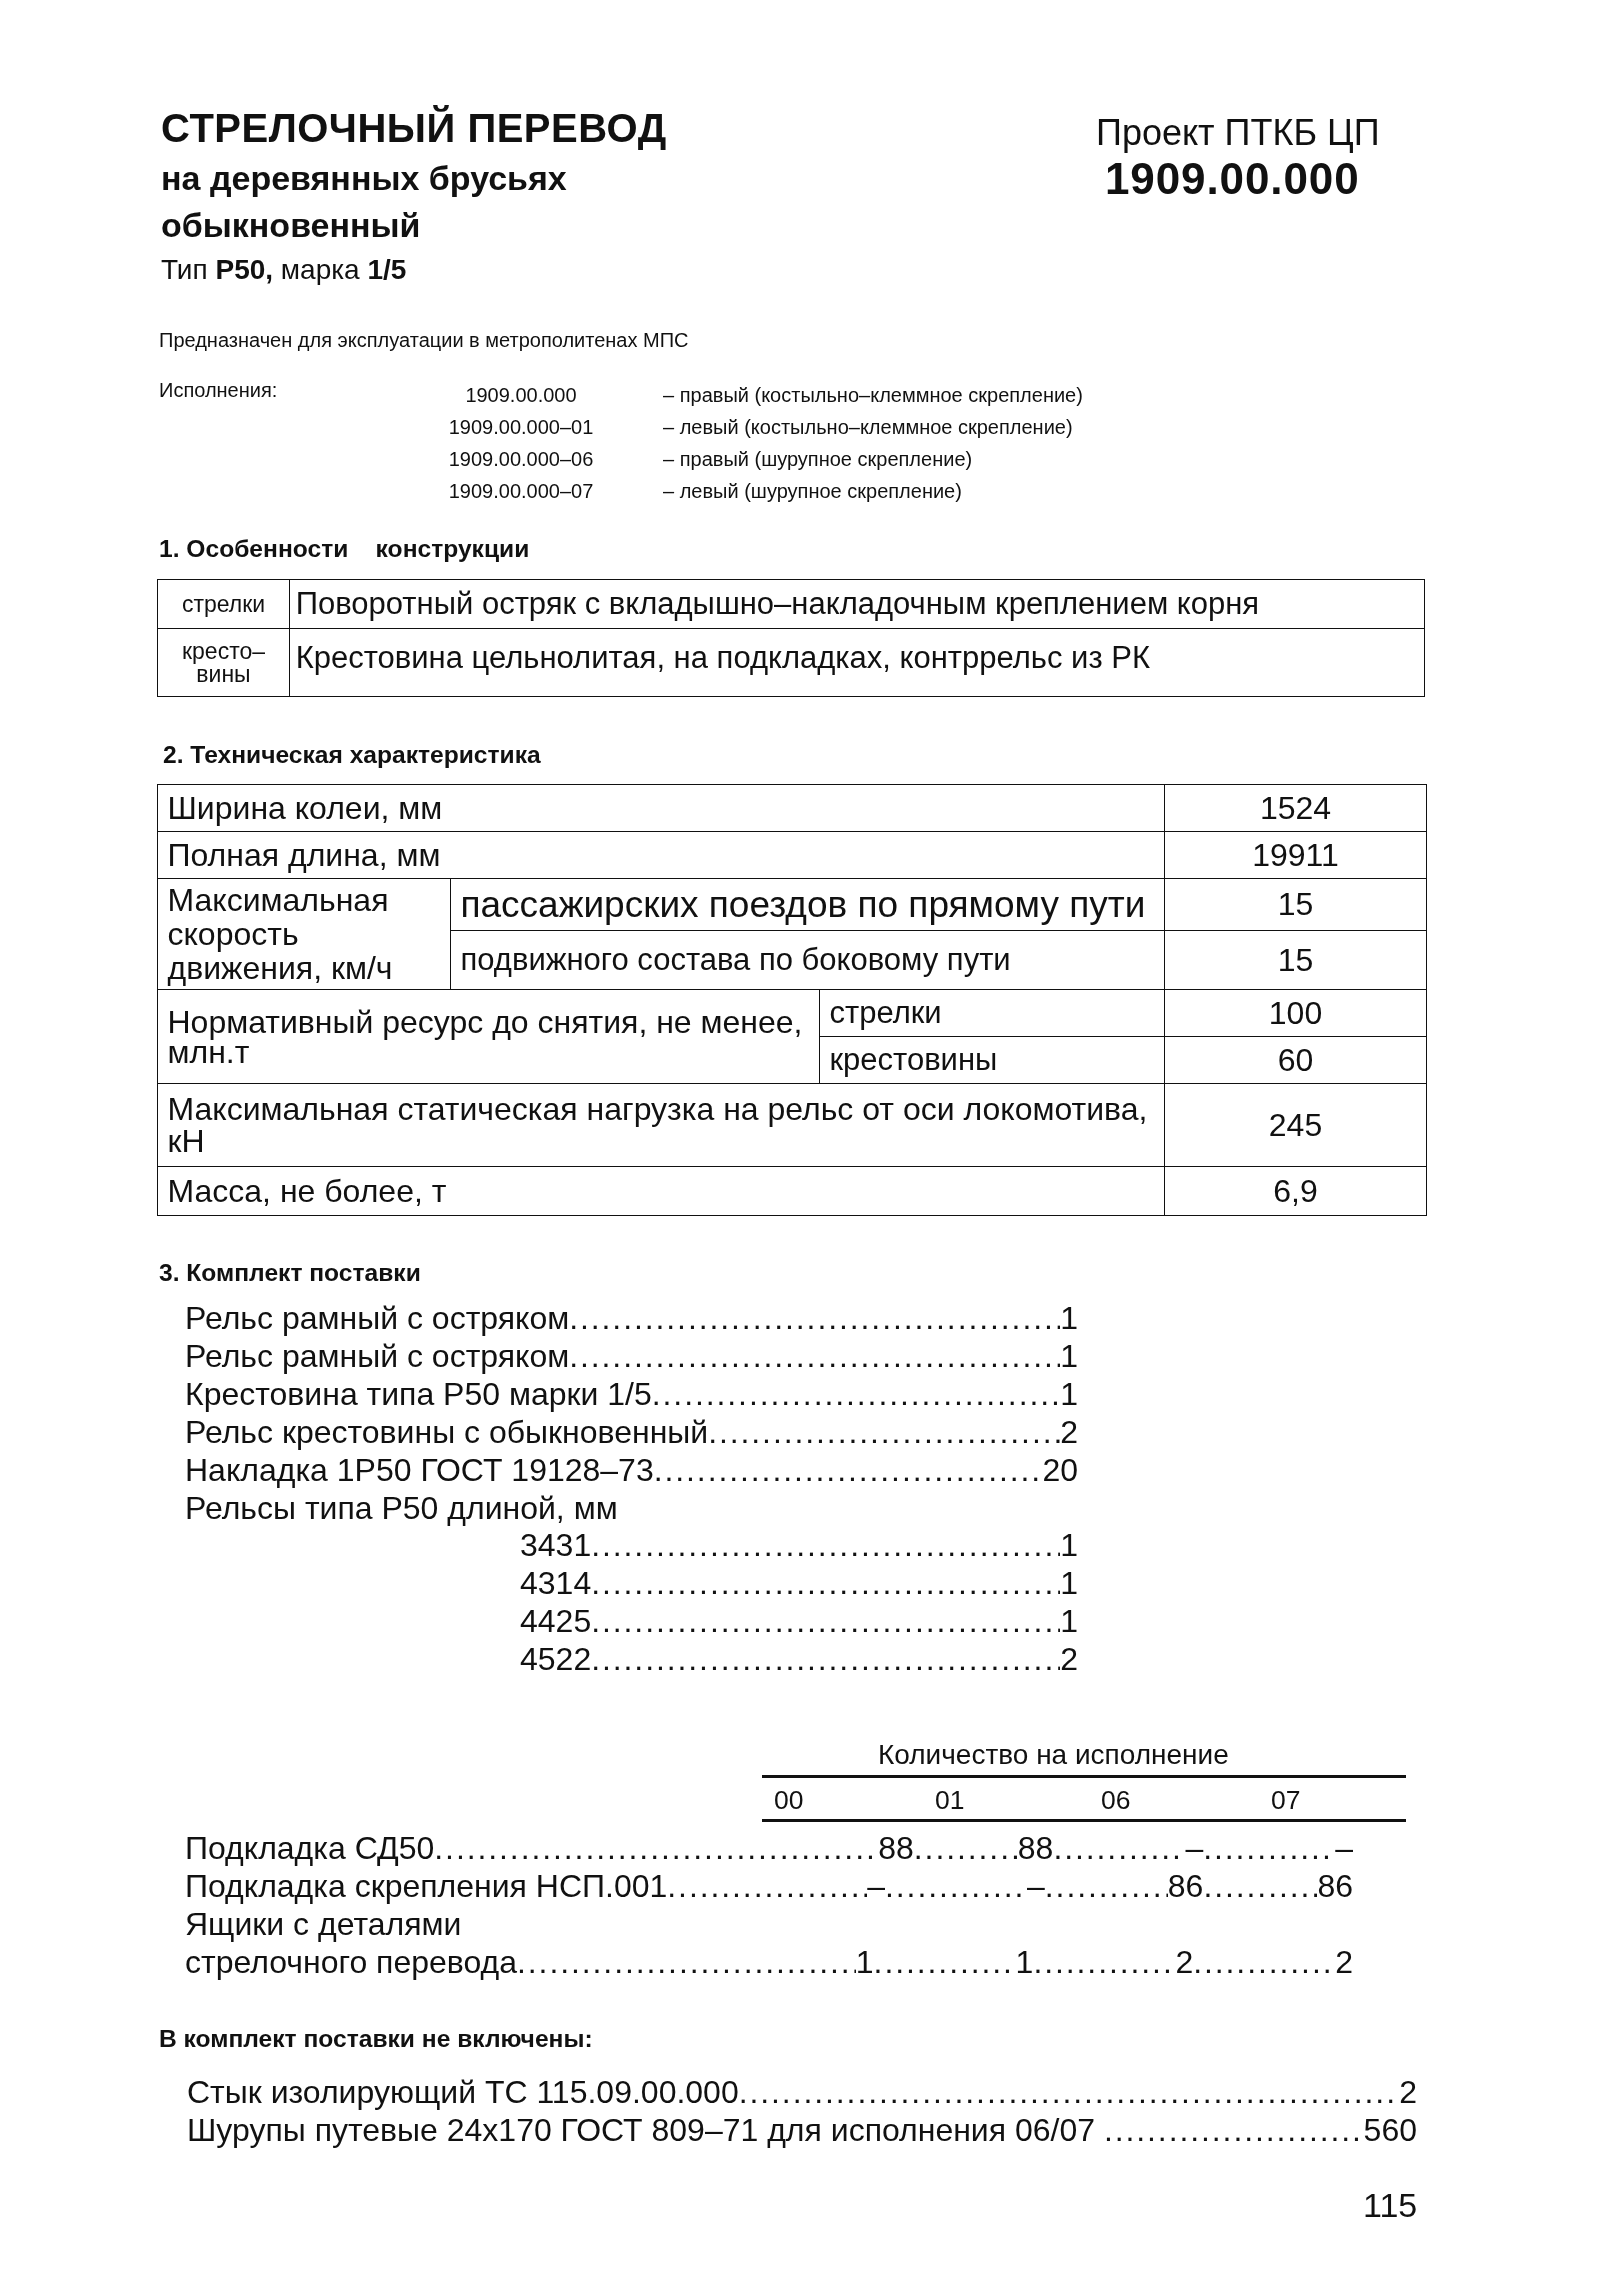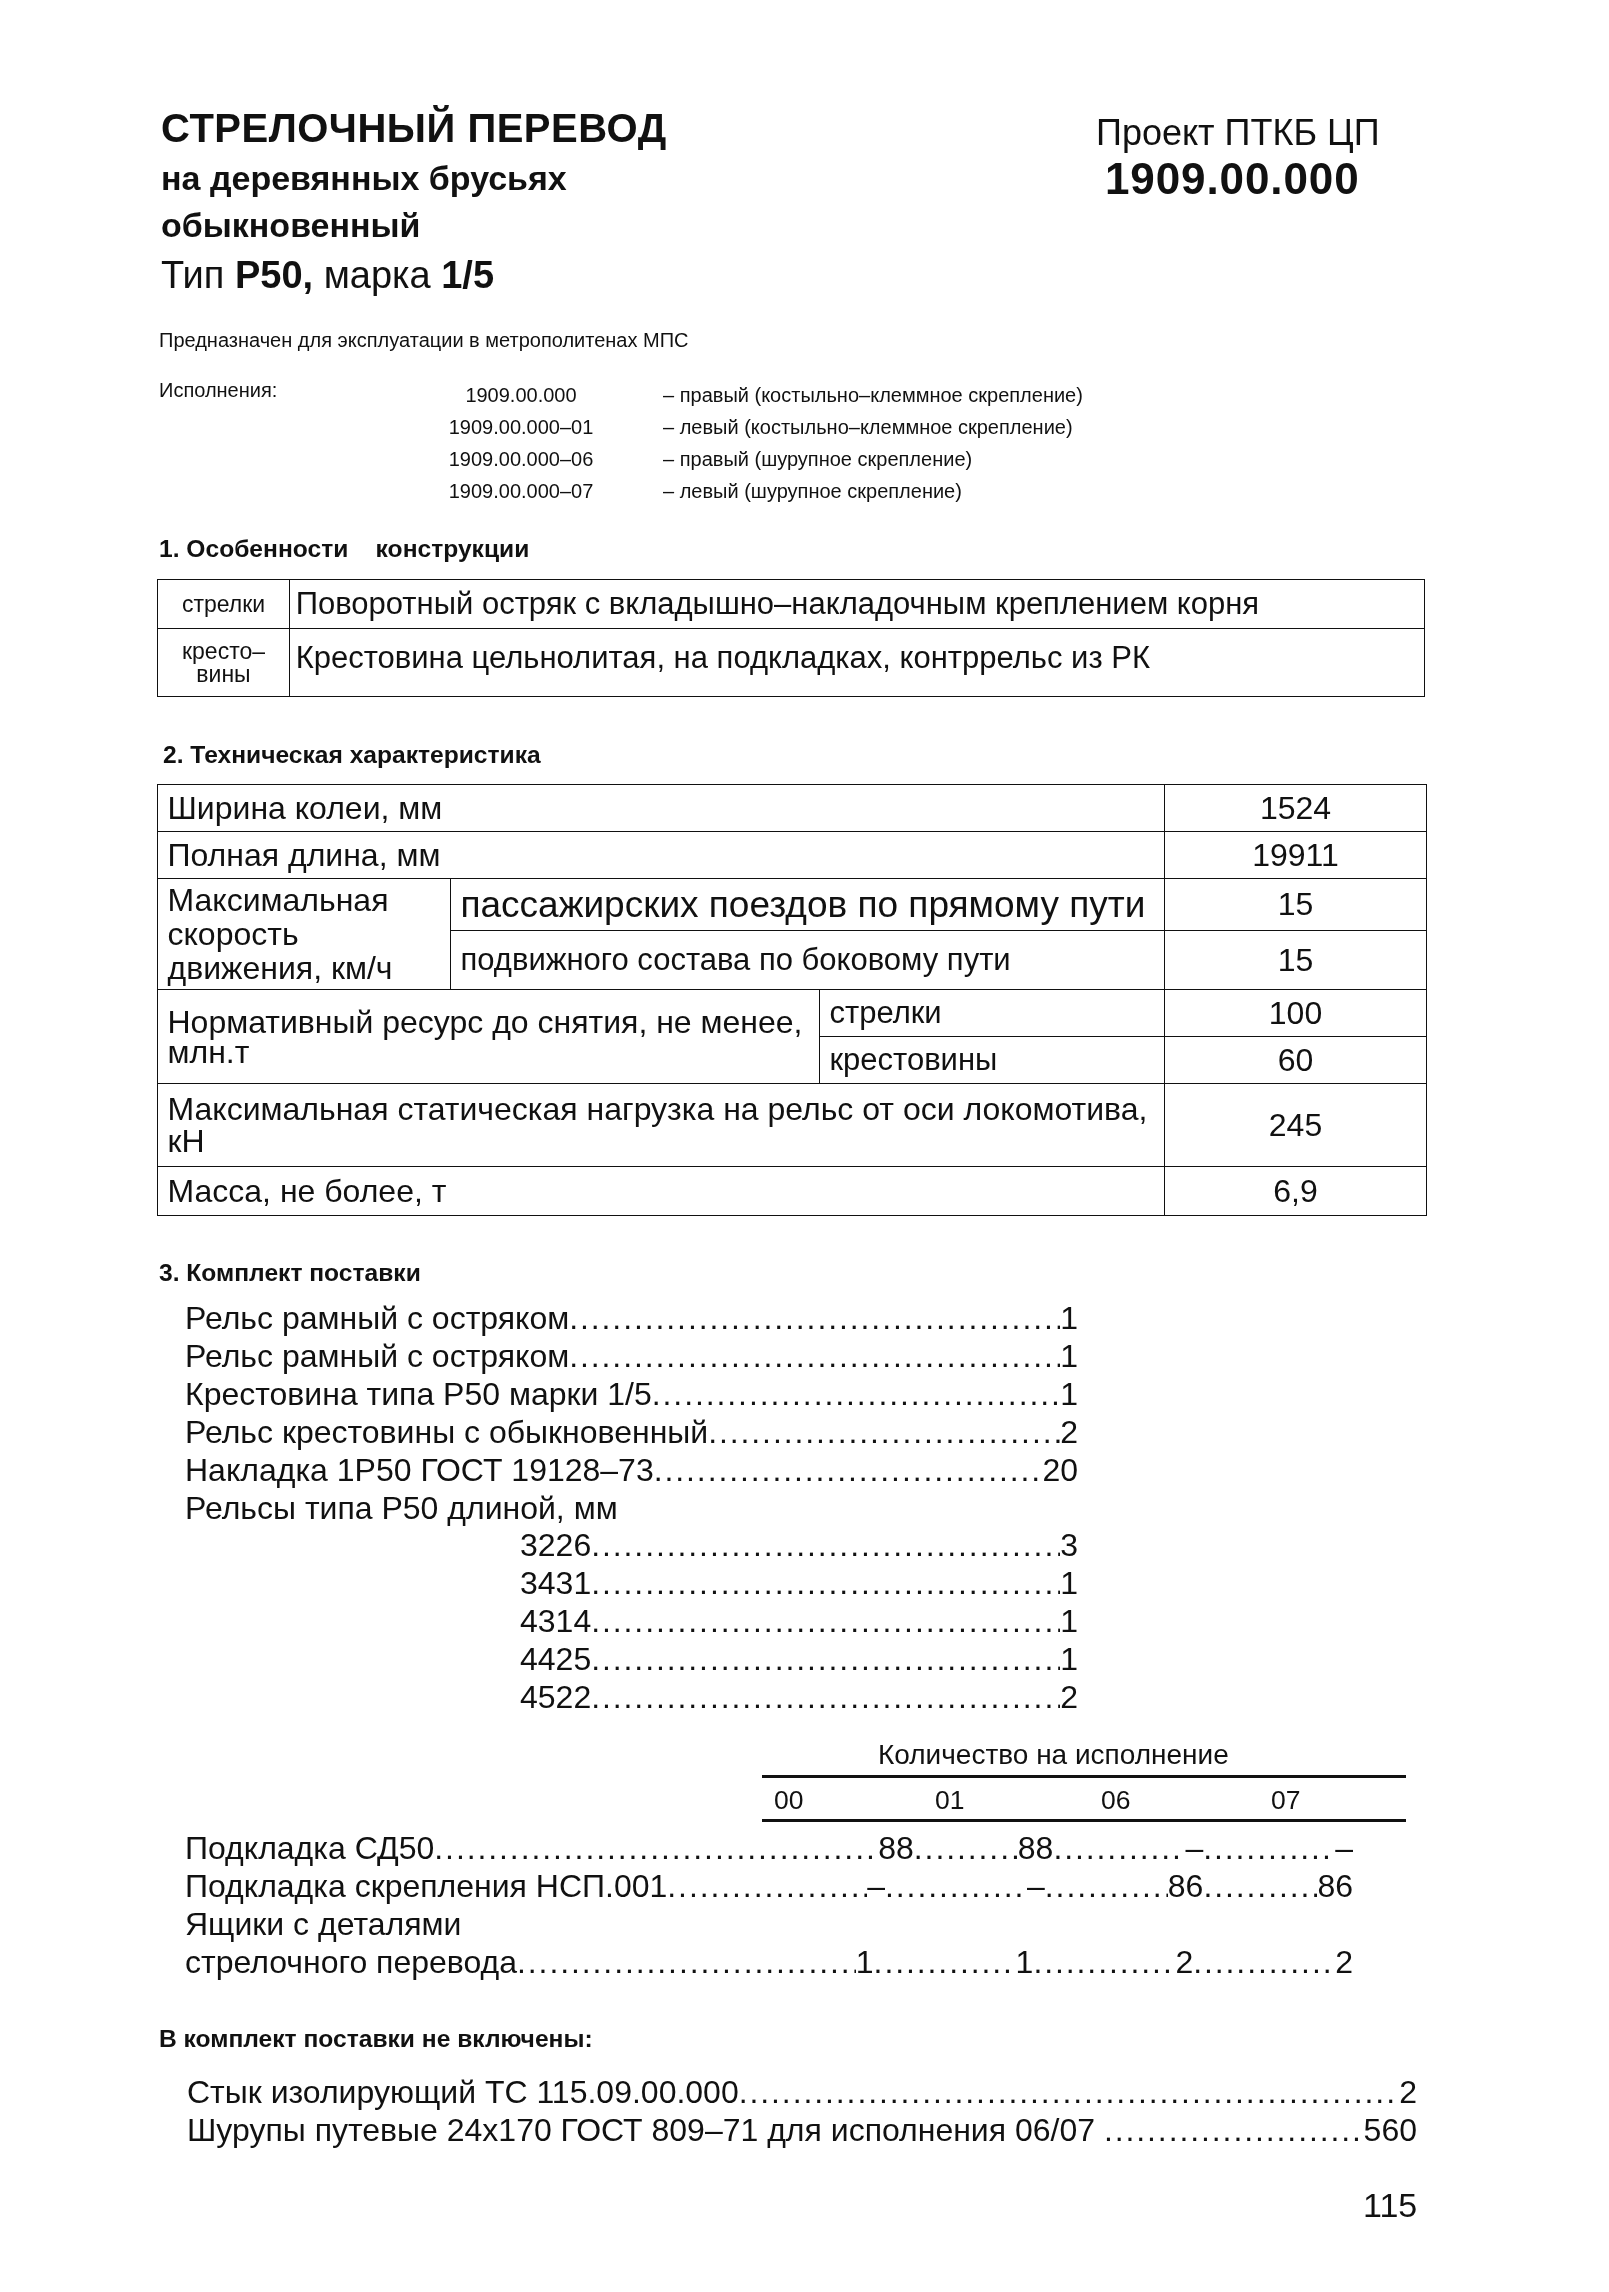--- a/index.html
+++ b/index.html
@@ -1,21 +1,21 @@
 <!DOCTYPE html>
 <html style="font-size:15px"><head>
 <meta charset="utf-8">
 <style>
   * { box-sizing: border-box; margin: 0; padding: 0; }
   html, body { width: 1610px; height: 2292px; background: #ffffff; }
   body { position: relative; font-family: "Liberation Sans", "DejaVu Sans", sans-serif; color: #111; overflow: hidden; }
   .abs { position: absolute; white-space: nowrap; }
   .t-main { font-size: 40px; font-weight: bold; letter-spacing: 0.5px; }
   .t-sub { font-size: 34px; font-weight: bold; }
-  .t-type { font-size: 38px; }
+  .t-type { font-size: 28px; }
   .t-type b { font-weight: bold; }
   .proj { font-size: 36px; }
   .projnum { font-size: 44px; font-weight: bold; letter-spacing: 0.9px; }
   .body { font-size: 20px; text-align: center; }
   .sec { font-size: 24.6px; font-weight: bold; }
   table.grid { position: absolute; border-collapse: collapse; }
   table.grid td { border: 1.9px solid #111; font-size: 32px; padding: 1.9px 9.5px; vertical-align: middle; }
   .small { font-size: 23px !important; text-align: center; padding: 1.9px 3.8px !important; line-height: 1.0; }
   .val { text-align: center; }
   .list { font-size: 32px; line-height: 38px; }
@@ -146,25 +146,20 @@
     </div>
   <div class="row">
       <span class="lbl">Накладка 1Р50 ГОСТ 19128–73</span>
       <span class="dots"></span>
       <span class="num">20</span>
     </div>
   <div>Рельсы типа Р50 длиной, мм</div>
 </div>
 <div class="abs list" style="left:520px; top:1526px; width:558px;">
   <div class="row">
-      <span class="lbl">3226</span>
-      <span class="dots"></span>
-      <span class="num">3</span>
-    </div>
-  <div class="row">
       <span class="lbl">3431</span>
       <span class="dots"></span>
       <span class="num">1</span>
     </div>
   <div class="row">
       <span class="lbl">4314</span>
       <span class="dots"></span>
       <span class="num">1</span>
     </div>
   <div class="row">

